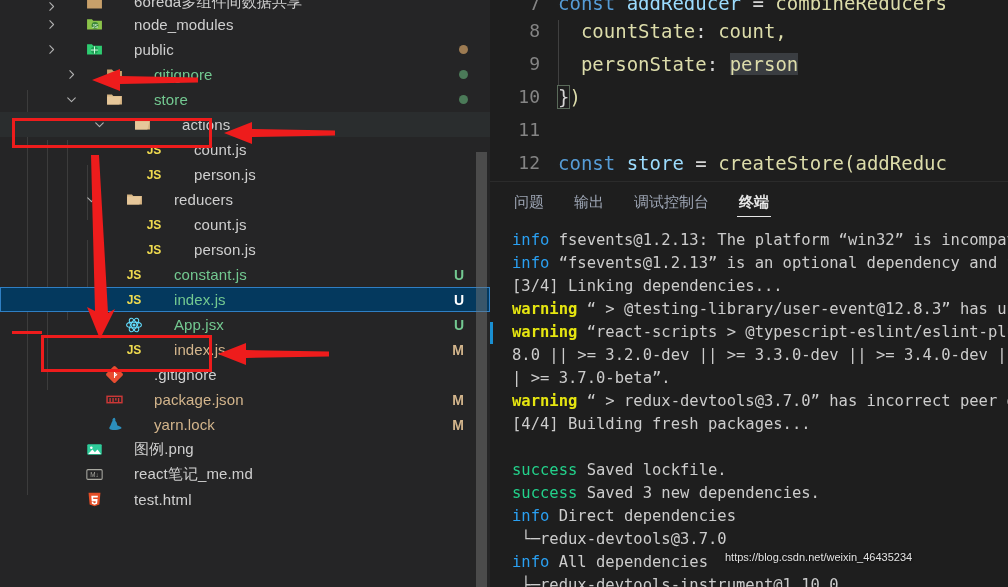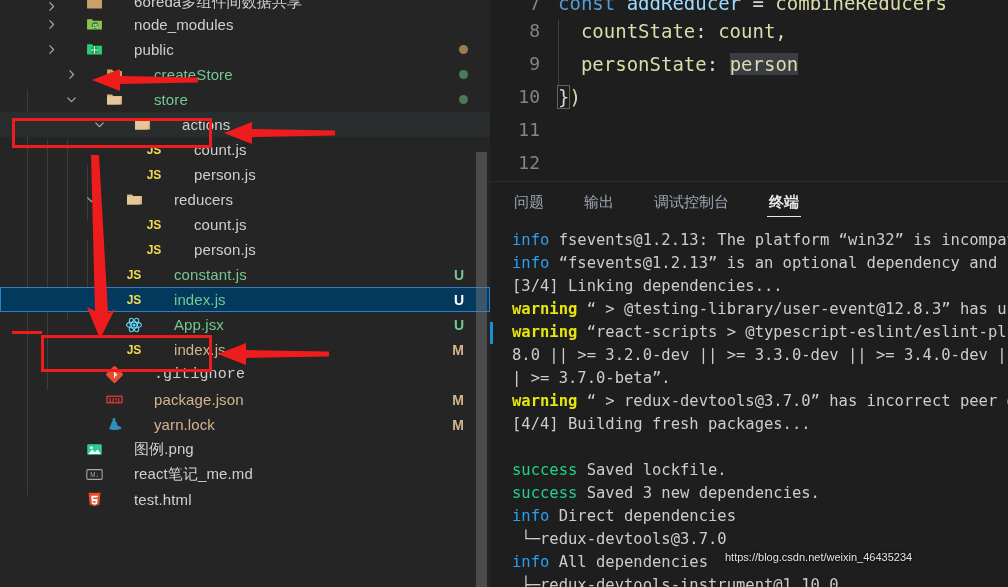--- a/index.html
+++ b/index.html
@@ -140,21 +140,21 @@
     flex: 1;
     background: #1e1e1e;
     border-top: 1px solid #2b2b2b;
     overflow: hidden;
   }
   #panel-tabs {
     display: flex;
     align-items: center;
     height: 41px;
     padding-left: 22px;
-    gap: 36px;
+    gap: 26px;
   }
   .ptab {
     position: relative;
     font-size: 15px;
     color: #9da5b4;
     height: 41px;
     display: flex; align-items: center;
     padding: 0 2px;
   }
   .ptab.active { color: #e7e7e7; font-weight: bold; }
@@ -266,21 +266,21 @@
           <span class="twisty">
             <svg width="11" height="11" viewBox="0 0 16 16">
               <path d="M5.5 2.5 11 8l-5.5 5.5" fill="none" stroke="#b0b0b0" stroke-width="1.6" stroke-linecap="round" stroke-linejoin="round"></path>
             </svg>
           </span>
           <span class="ficon">
             <svg width="17" height="17" viewBox="0 0 16 16">
               <path d="M1 3.2h4.6l1.2 1.4H15v8.2H1z" fill="#c8a06a"></path>
             </svg>
           </span>
-          <span class="label" style="color: rgb(115, 201, 145);">createStore</span>
+          <span class="label" style="color: rgb(115, 201, 145);">gitignore</span>
           <span class="dot" style="background: rgb(75, 122, 88);"></span>
         </div>
         <div class="row">
           <span class="spacer" style="width: 38px;"></span>
           <span class="twisty">
             <svg width="11" height="11" viewBox="0 0 16 16">
               <path d="M2.5 5.5 8 11l5.5-5.5" fill="none" stroke="#b0b0b0" stroke-width="1.6" stroke-linecap="round" stroke-linejoin="round"></path>
             </svg>
           </span>
           <span class="ficon">
@@ -399,21 +399,21 @@
         </div>
         <div class="row">
           <span class="spacer" style="width: 38px;"></span>
           <span class="twisty"></span>
           <span class="ficon">
             <svg width="17" height="17" viewBox="0 0 16 16">
               <rect x="2" y="2" width="12" height="12" rx="1.5" transform="rotate(45 8 8)" fill="#e84d31"></rect>
               <path d="M8 5.2v5.6M8 6.6l2 1.6-2 1.6" stroke="#fff" stroke-width="1" fill="none" stroke-linecap="round"></path>
             </svg>
           </span>
-          <span class="label" style="color: rgb(207, 207, 207); font-family: Liberation Mono, monospace;">.gitignore</span>
+          <span class="label" style="color: rgb(207, 207, 207);">.gitignore</span>
         </div>
         <div class="row">
           <span class="spacer" style="width: 38px;"></span>
           <span class="twisty"></span>
           <span class="ficon">
             <svg width="17" height="17" viewBox="0 0 16 16">
               <rect x="1" y="5" width="14" height="6" fill="none" stroke="#cb3837" stroke-width="1.4"></rect>
               <rect x="3.2" y="6.6" width="1.3" height="4" fill="#cb3837"></rect>
               <rect x="6" y="6.6" width="1.3" height="4" fill="#cb3837"></rect>
               <rect x="8.6" y="6.6" width="1.3" height="2.4" fill="#cb3837"></rect>
@@ -474,21 +474,21 @@
 
   <div id="rightpane">
 
     <div id="editor">
       <div id="codelines">
           <div class="codeline" style="height: 14px; align-items: flex-end; overflow: hidden;"><span class="gutter">7</span><span class="codetext"><span class="tok-key">const </span><span class="tok-var">addReducer</span><span class="tok-plain"> = </span><span class="tok-fn">combineReducers</span></span></div>
           <div class="codeline"><span class="gutter">8</span><span class="codetext"><span class="indentline"></span><span class="tok-plain">  </span><span class="tok-prop">countState</span><span class="tok-plain">: </span><span class="tok-prop">count,</span></span></div>
           <div class="codeline"><span class="gutter">9</span><span class="codetext"><span class="indentline"></span><span class="tok-plain">  </span><span class="tok-prop">personState</span><span class="tok-plain">: </span><span class="tok-prop sel-word">person</span></span></div>
           <div class="codeline"><span class="gutter">10</span><span class="codetext"><span class="tok-plain brkmatch">}</span><span class="tok-prop">)</span></span></div>
           <div class="codeline"><span class="gutter">11</span><span class="codetext"></span></div>
-          <div class="codeline"><span class="gutter">12</span></div>
+          <div class="codeline"><span class="gutter">12</span><span class="codetext"><span class="tok-key">const </span><span class="tok-var">store</span><span class="tok-plain"> = </span><span class="tok-fn">createStore</span><span class="tok-prop">(addReduc</span></span></div>
         </div>
     </div>
 
     <div id="panel">
       <div id="panel-accent"></div>
       <div id="panel-tabs">
           <div class="ptab">问题</div>
           <div class="ptab">输出</div>
           <div class="ptab">调试控制台</div>
           <div class="ptab active">终端</div>

